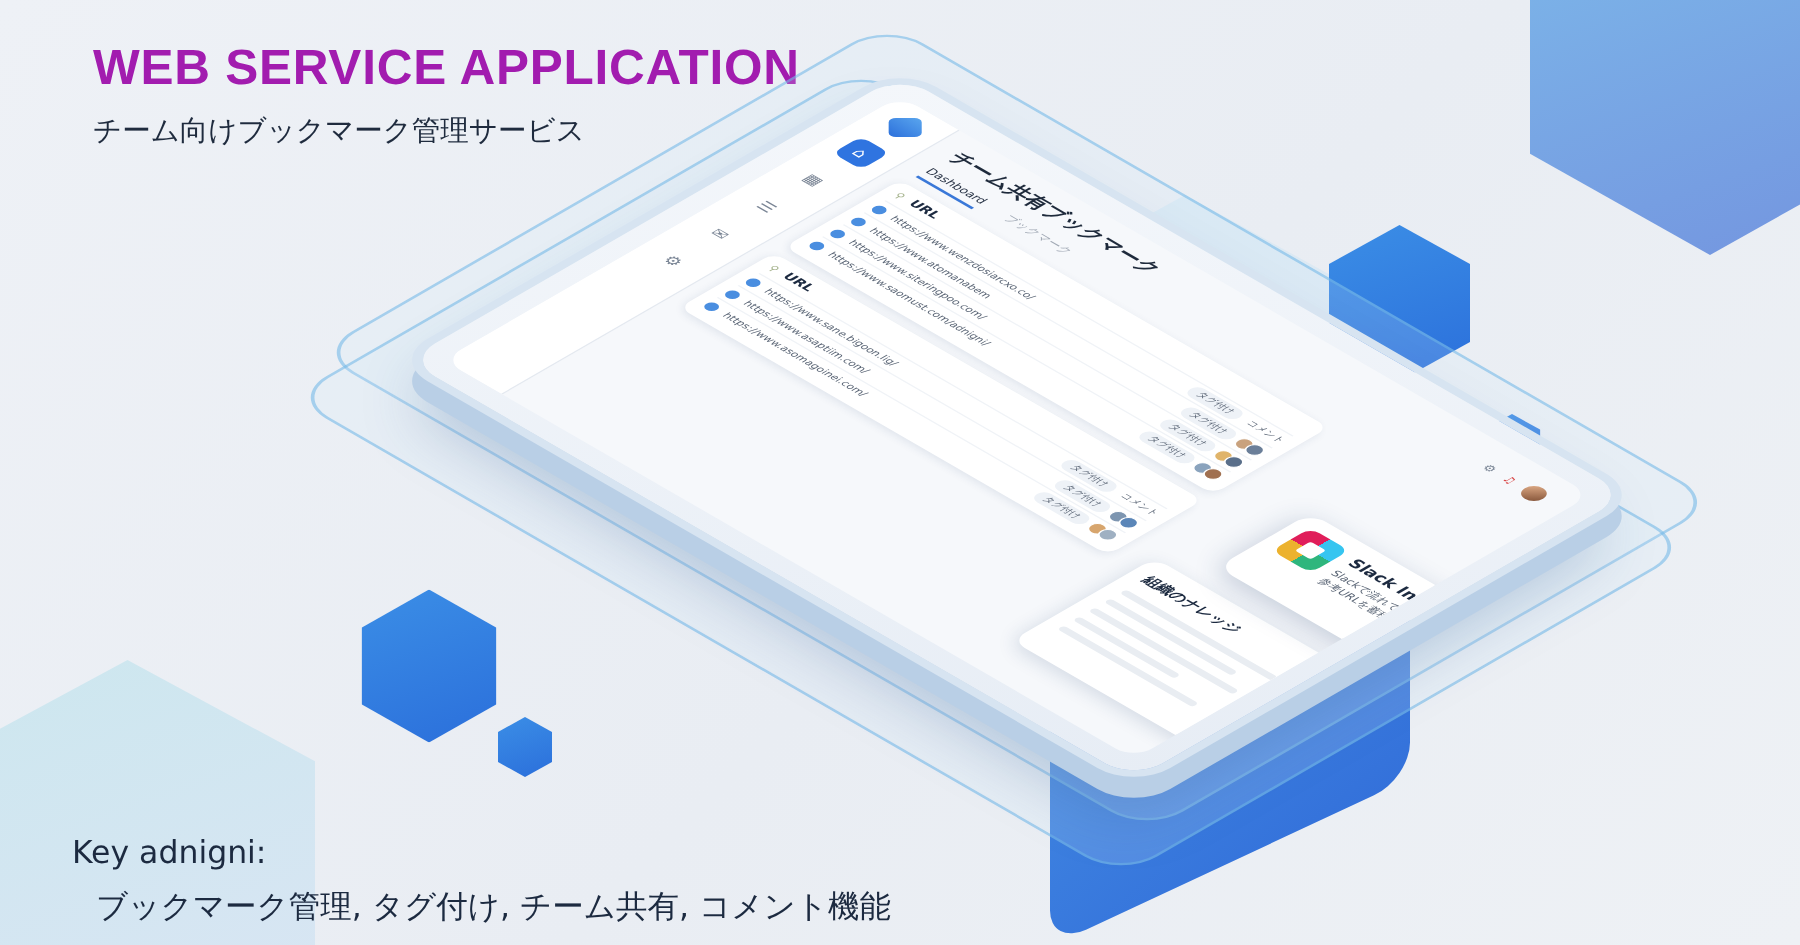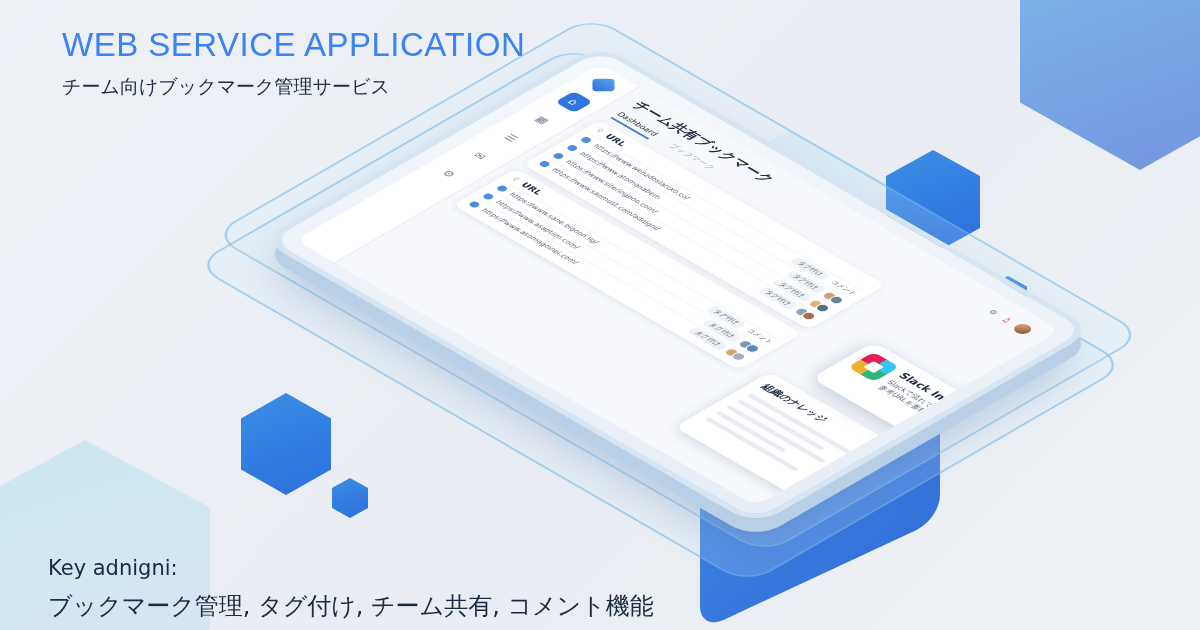--- a/index.html
+++ b/index.html
@@ -26,34 +26,34 @@
     position: absolute; left: 700px; top: 375px; width: 240px; height: 200px;
     background: linear-gradient(160deg, #3a86e2 0%, #2a6ad9 100%);
     border-radius: 24px;
     transform: skewY(-25deg);
     opacity: 0.95;
   }
 
   .title {
     position: absolute; left: 62px; top: 26px;
     font-family: "Liberation Sans", sans-serif;
-    font-weight: normal; font-size: 33px; letter-spacing: 0.5px;
-    color: #3b82f6;
+    font-weight: bold; font-size: 33px; letter-spacing: 0.5px;
+    color: #a21caf;
   }
   .subtitle {
     position: absolute; left: 62px; top: 74px;
     font-size: 19px; color: #1f2b3e; font-family: Liberation Mono, monospace;
   }
   .features-label {
     position: absolute; left: 48px; top: 556px;
     font-size: 21px; color: #1c2a40;
   }
   .features-list {
-    position: absolute; left: 48px; top: 590px;
-    font-size: 24px; color: #1c2a40;
+    position: absolute; left: 64px; top: 590px;
+    font-size: 21px; color: #1c2a40;
   }
 
   
   .stage {
     position: absolute; left: 0; top: 0; width: 1200px; height: 630px;
     pointer-events: none;
   }
   .plane {
     position: absolute; left: 600px; top: 300px;
     transform-origin: 0 0;

